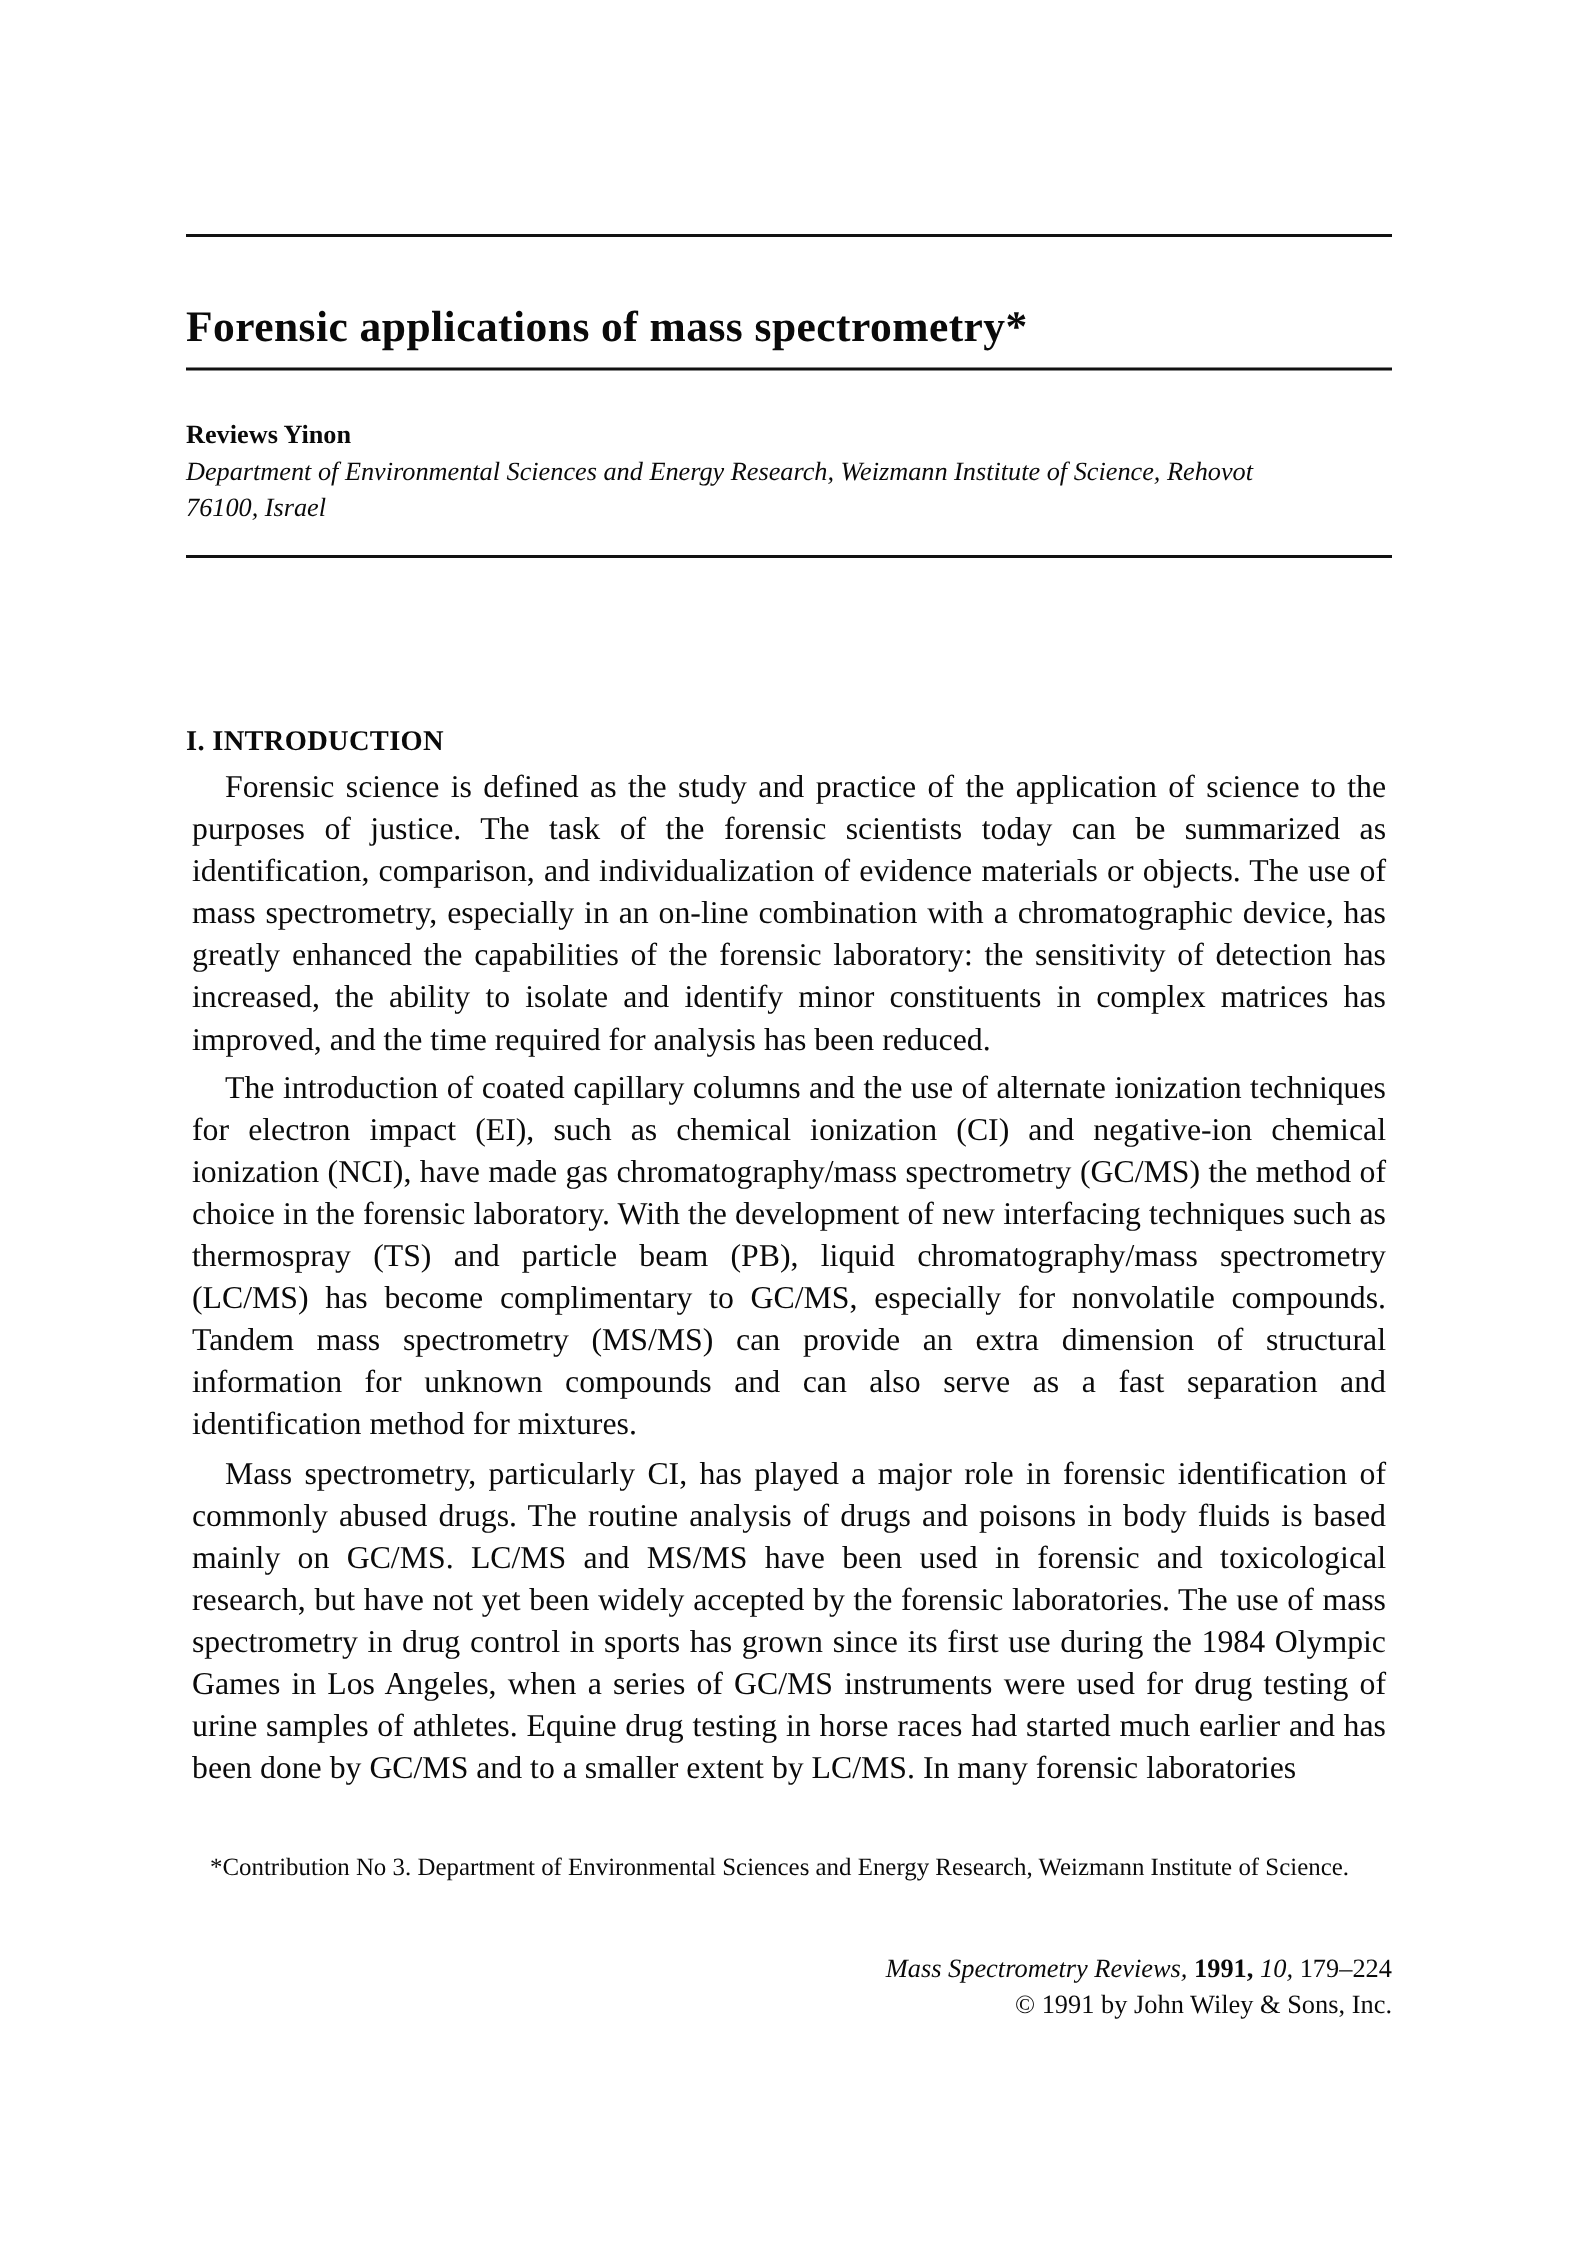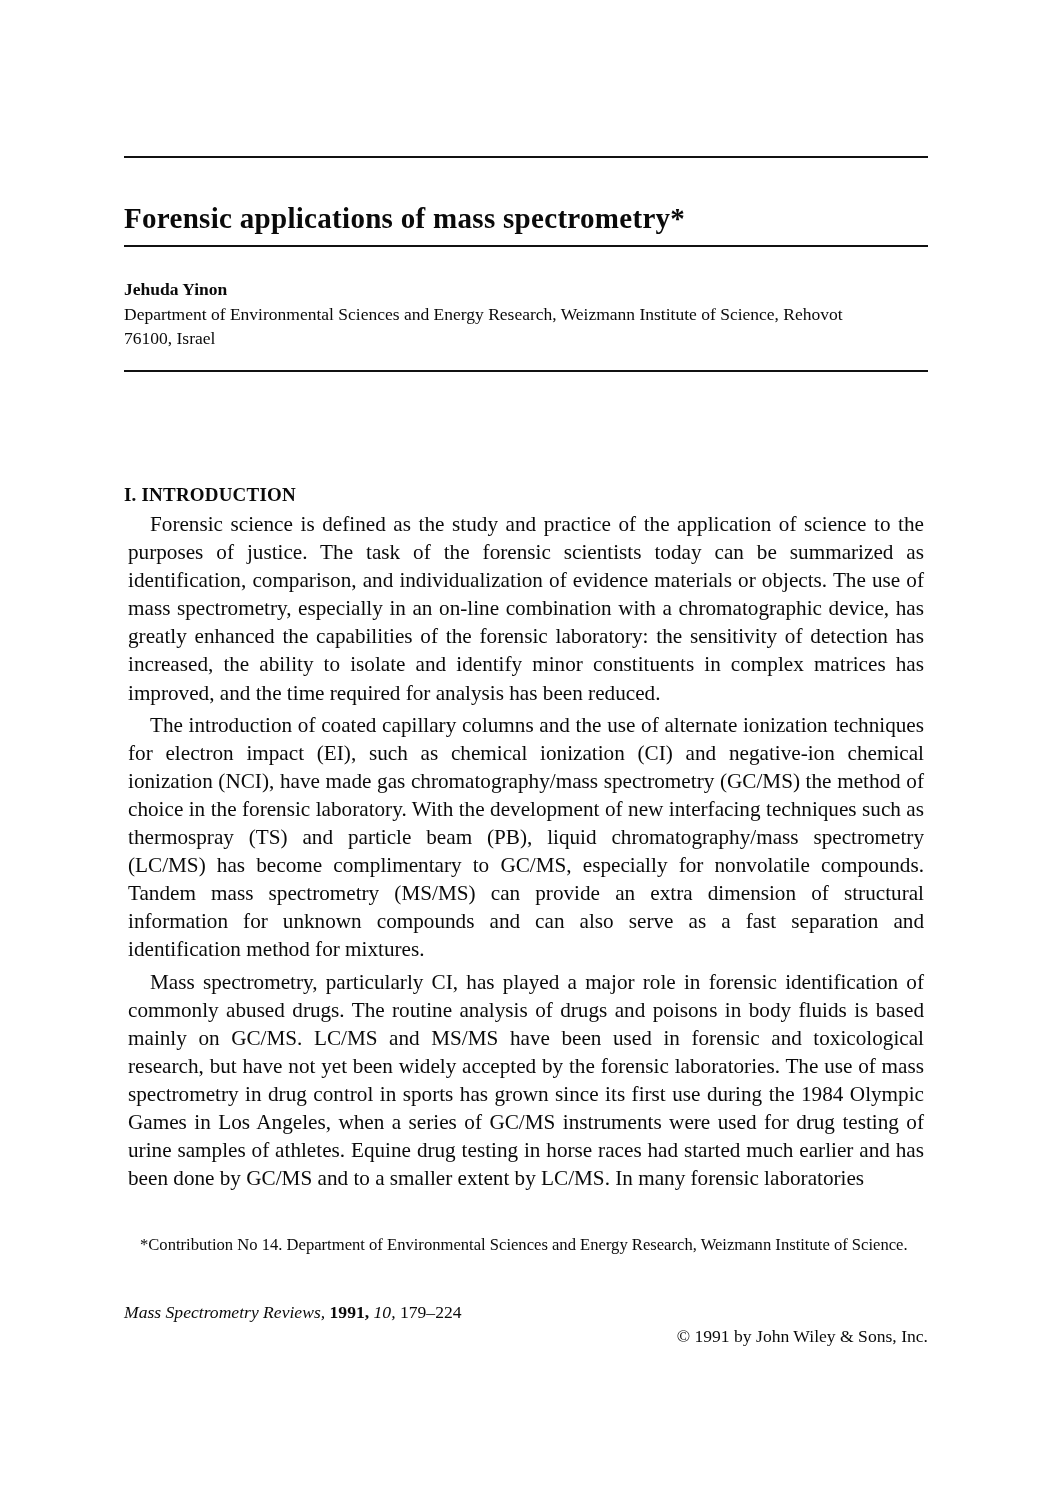--- a/index.html
+++ b/index.html
@@ -49,20 +49,21 @@
     left: 0;
     width: 100%;
   }
   .author-name {
     font-size: 17.5px;
     font-weight: bold;
     line-height: 1.35;
   }
   .affiliation {
     font-size: 17.5px;
+    font-style: italic;
     line-height: 1.42;
     max-width: 760px;
   }
 
   .section-heading {
     position: absolute;
     top: 468px;
     left: 0;
     width: 100%;
     text-align: left;
@@ -101,20 +102,21 @@
   .colophon {
     position: absolute;
     top: 1300px;
     left: 0;
     width: 100%;
     font-size: 17.6px;
     line-height: 24px;
   }
   .colophon-line {
     display: block;
+    text-align: right;
   }
   .colophon-row {
     display: flex;
     justify-content: flex-end;
     align-items: baseline;
     width: 100%;
   }
   .ital { font-style: italic; }
   .bold { font-weight: bold; }
 </style>
@@ -123,35 +125,35 @@
 
 <div class="page">
 
   <hr class="rule rule-top">
 
   <h1 class="title">Forensic applications of mass spectrometry*</h1>
 
   <hr class="rule rule-mid">
 
   <div class="author-block">
-    <div class="author-name">Jehuda Yinon</div>
+    <div class="author-name">Reviews Yinon</div>
     <div class="affiliation">Department of Environmental Sciences and Energy Research, Weizmann Institute of Science, Rehovot 76100, Israel</div>
   </div>
 
   <hr class="rule rule-bot">
 
   <h2 class="section-heading">I. INTRODUCTION</h2>
 
   <div class="body">
     <p>Forensic science is defined as the study and practice of the application of science to the purposes of justice. The task of the forensic scientists today can be summarized as identification, comparison, and individualization of evidence materials or objects. The use of mass spectrometry, especially in an on-line combination with a chromatographic device, has greatly enhanced the capabilities of the forensic laboratory: the sensitivity of detection has increased, the ability to isolate and identify minor constituents in complex matrices has improved, and the time required for analysis has been reduced.</p>
     <p>The introduction of coated capillary columns and the use of alternate ionization techniques for electron impact (EI), such as chemical ionization (CI) and negative-ion chemical ionization (NCI), have made gas chromatography/mass spectrometry (GC/MS) the method of choice in the forensic laboratory. With the development of new interfacing techniques such as thermospray (TS) and particle beam (PB), liquid chromatography/mass spectrometry (LC/MS) has become complimentary to GC/MS, especially for nonvolatile compounds. Tandem mass spectrometry (MS/MS) can provide an extra dimension of structural information for unknown compounds and can also serve as a fast separation and identification method for mixtures.</p>
     <p>Mass spectrometry, particularly CI, has played a major role in forensic identification of commonly abused drugs. The routine analysis of drugs and poisons in body fluids is based mainly on GC/MS. LC/MS and MS/MS have been used in forensic and toxicological research, but have not yet been widely accepted by the forensic laboratories. The use of mass spectrometry in drug control in sports has grown since its first use during the 1984 Olympic Games in Los Angeles, when a series of GC/MS instruments were used for drug testing of urine samples of athletes. Equine drug testing in horse races had started much earlier and has been done by GC/MS and to a smaller extent by LC/MS. In many forensic laboratories</p>
   </div>
 
-  <div class="footnote">*Contribution No 14. Department of Environmental Sciences and Energy Research, Weizmann Institute of Science.</div>
+  <div class="footnote">*Contribution No 3. Department of Environmental Sciences and Energy Research, Weizmann Institute of Science.</div>
 
   <div class="colophon">
     <span class="colophon-line">
       <span class="ital">Mass Spectrometry Reviews,</span>
       <span class="bold">1991,</span>
       <span class="ital">10,</span>
       <span>179–224</span>
     </span>
     <span class="colophon-row">
       <span>© 1991 by John Wiley &amp; Sons, Inc.</span>

